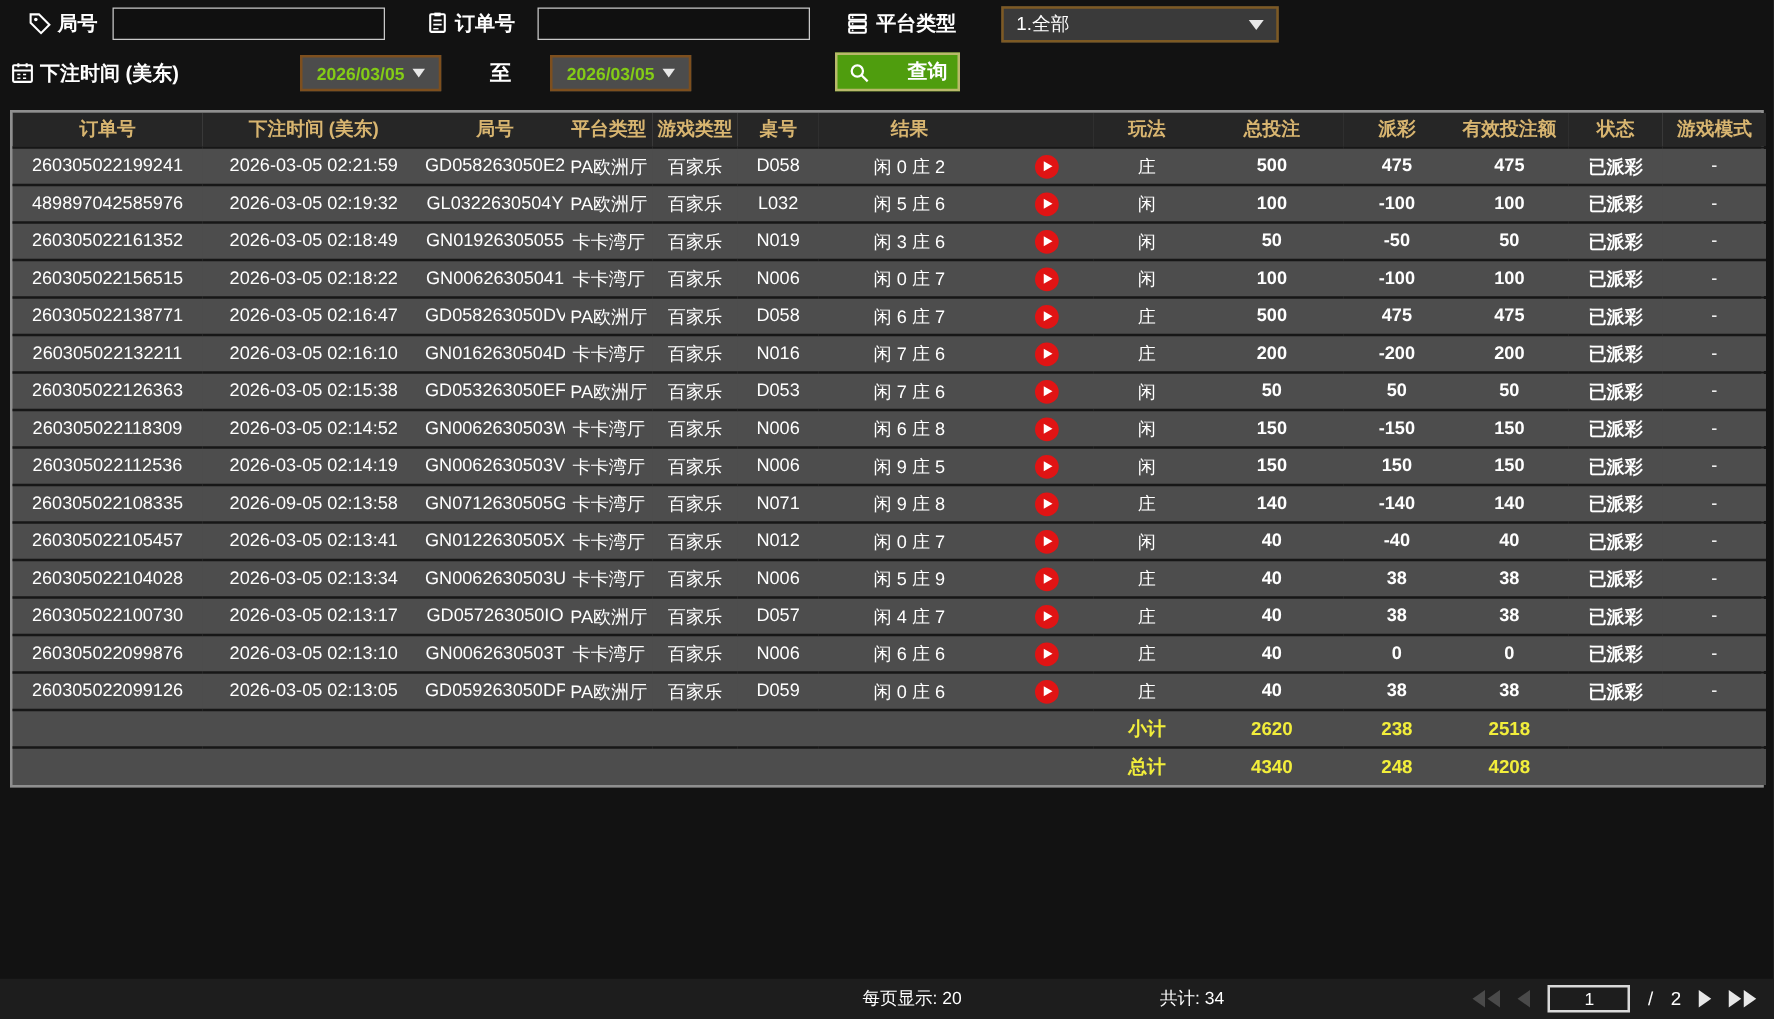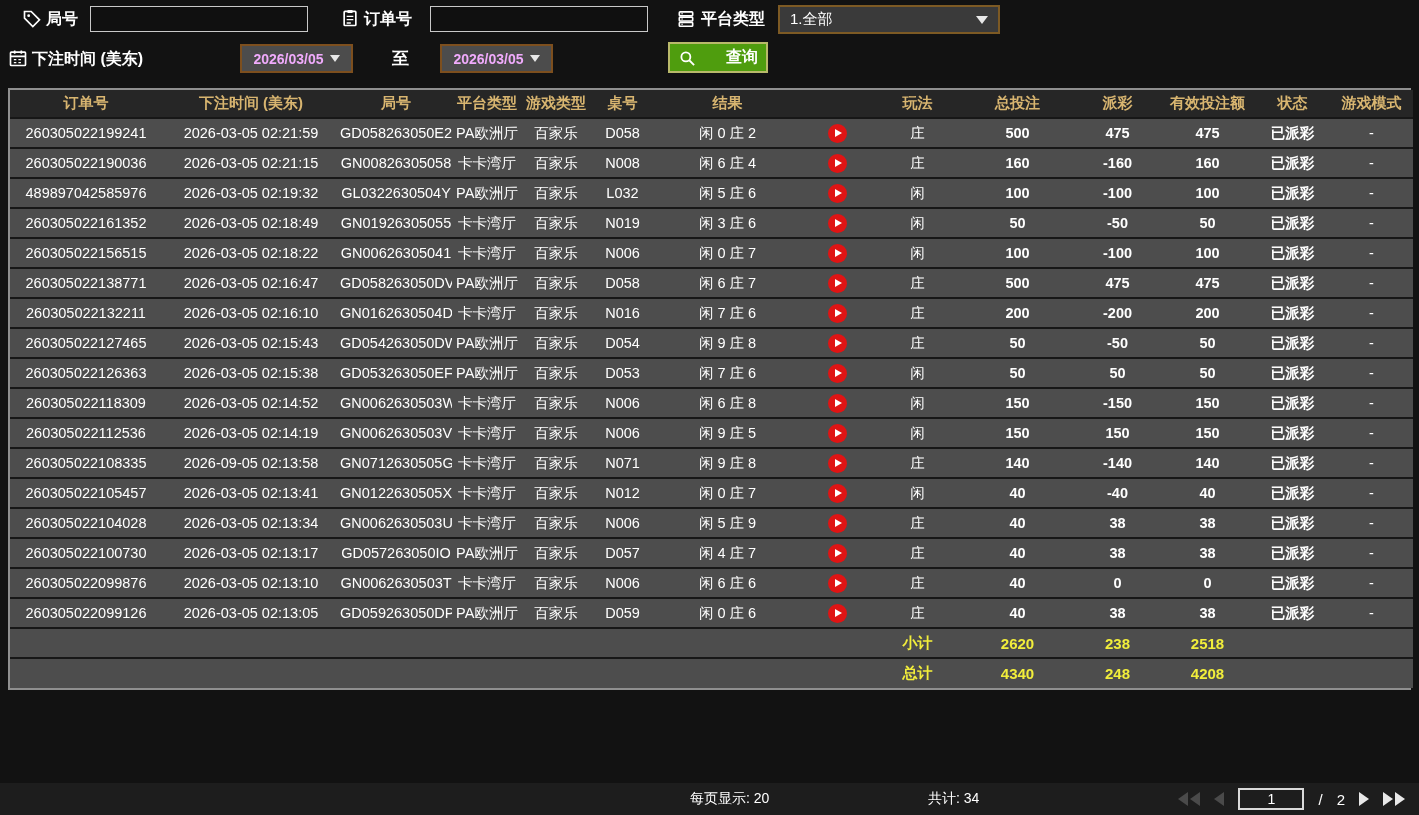--- a/index.html
+++ b/index.html
@@ -21,21 +21,21 @@
   }
   .select-box {
     position:absolute; background:#3a3a3a; border:2px solid #7d5a24;
     height:29px; display:flex; align-items:center; justify-content:space-between;
     padding:0 10px; font-size:15px; color:#fff; cursor:pointer;
   }
   .caret-down { width:0; height:0; border-left:6px solid transparent; border-right:6px solid transparent; border-top:8px solid #e8e8e8; }
   .date-box {
     position:absolute; background:#4c4c4c; border:2px solid #7d4f1e;
     height:29px; display:flex; align-items:center; justify-content:center; gap:6px;
-    font-size:14px; font-weight:bold; color:#f0abfc; cursor:pointer;
+    font-size:14px; font-weight:bold; color:#84cc16; cursor:pointer;
   }
   .date-box .caret-down { border-left-width:5px; border-right-width:5px; border-top-width:7px; }
   .search-btn {
     position:absolute; background:#4f9d0e; border:2px solid #b9b96a;
     height:31px; display:flex; align-items:center; gap:4px; padding:0 8px;
     font-size:16px; font-weight:bold; color:#fff; cursor:pointer;
   }
   .search-btn svg { width:18px; height:18px; }
   
   .records-wrap {
@@ -112,21 +112,21 @@
     <svg viewBox="0 0 24 24" fill="none" stroke="#fff" stroke-width="2">
         <rect x="4" y="3.5" width="16" height="4.6" rx="1"></rect>
         <rect x="4" y="9.8" width="16" height="4.6" rx="1"></rect>
         <rect x="4" y="16.1" width="16" height="4.6" rx="1"></rect>
         <circle cx="7.3" cy="5.8" r="0.9" fill="#fff" stroke="none"></circle>
         <circle cx="7.3" cy="12.1" r="0.9" fill="#fff" stroke="none"></circle>
         <circle cx="7.3" cy="18.4" r="0.9" fill="#fff" stroke="none"></circle>
       </svg>
   </span>
   <span class="flabel" style="left:701px; top:9px;">平台类型</span>
-  <div class="select-box" style="left:778px; top:5px; width:222px;">
+  <div class="select-box" style="left:801px; top:5px; width:222px;">
     <span>1.全部</span>
     <span class="caret-down"></span>
   </div>
 
   <span class="ficon" style="left:8px; top:48px;">
     <svg viewBox="0 0 24 24" fill="none" stroke="#fff" stroke-width="2">
         <rect x="3" y="5" width="18" height="16" rx="1"></rect>
         <path d="M3 10h18M8 3v4M16 3v4"></path>
         <path d="M7 14h3M12.5 14h3M7 17.5h3M12.5 17.5h3" stroke-width="1.5"></path>
       </svg>
@@ -185,38 +185,20 @@
               <span class="tri"></span>
             </span></td>
           <td>庄</td>
           <td class="num">500</td>
           <td class="payout-red">475</td>
           <td class="num">475</td>
           <td class="status-green">已派彩</td>
           <td>-</td>
         </tr>
         <tr>
-          <td>260305022190036</td>
-          <td>2026-03-05 02:21:15</td>
-          <td>GN00826305058</td>
-          <td>卡卡湾厅</td>
-          <td>百家乐</td>
-          <td>N008</td>
-          <td>闲 6 庄 4</td>
-          <td><span class="play-btn">
-              <span class="tri"></span>
-            </span></td>
-          <td>庄</td>
-          <td class="num">160</td>
-          <td class="payout-green">-160</td>
-          <td class="num">160</td>
-          <td class="status-green">已派彩</td>
-          <td>-</td>
-        </tr>
-        <tr>
           <td>489897042585976</td>
           <td>2026-03-05 02:19:32</td>
           <td>GL0322630504Y</td>
           <td>PA欧洲厅</td>
           <td>百家乐</td>
           <td>L032</td>
           <td>闲 5 庄 6</td>
           <td><span class="play-btn">
               <span class="tri"></span>
             </span></td>
@@ -289,38 +271,20 @@
           <td>百家乐</td>
           <td>N016</td>
           <td>闲 7 庄 6</td>
           <td><span class="play-btn">
               <span class="tri"></span>
             </span></td>
           <td>庄</td>
           <td class="num">200</td>
           <td class="payout-green">-200</td>
           <td class="num">200</td>
-          <td class="status-green">已派彩</td>
-          <td>-</td>
-        </tr>
-        <tr>
-          <td>260305022127465</td>
-          <td>2026-03-05 02:15:43</td>
-          <td>GD054263050DW</td>
-          <td>PA欧洲厅</td>
-          <td>百家乐</td>
-          <td>D054</td>
-          <td>闲 9 庄 8</td>
-          <td><span class="play-btn">
-              <span class="tri"></span>
-            </span></td>
-          <td>庄</td>
-          <td class="num">50</td>
-          <td class="payout-green">-50</td>
-          <td class="num">50</td>
           <td class="status-green">已派彩</td>
           <td>-</td>
         </tr>
         <tr>
           <td>260305022126363</td>
           <td>2026-03-05 02:15:38</td>
           <td>GD053263050EF</td>
           <td>PA欧洲厅</td>
           <td>百家乐</td>
           <td>D053</td>

